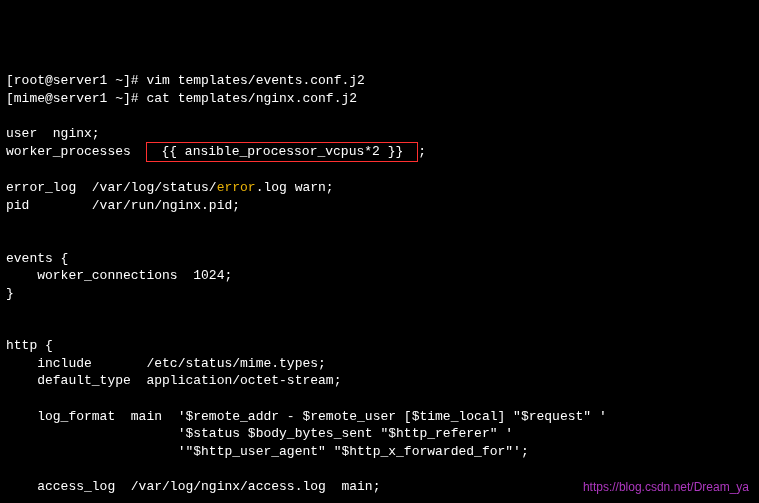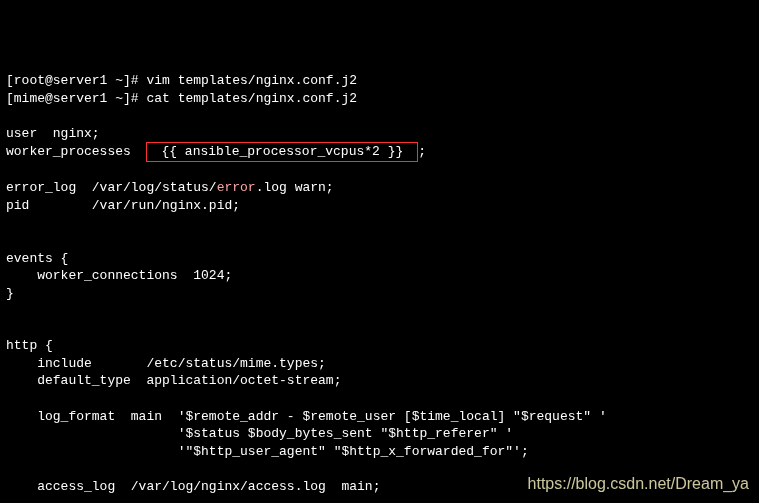--- a/index.html
+++ b/index.html
@@ -14,44 +14,44 @@
       font-size: 13px;
       line-height: 1.35;
       padding: 2px 6px;
       width: 759px;
       height: 503px;
       overflow: hidden;
       position: relative;
       white-space: pre;
     }
     .red {
-      color: #fca5a5;
+      color: #eab308;
       margin-top: 44px;
     }
     .highlight-box {
       border: 1px solid #ff3030;
       padding: 0 14px;
       display: inline-block;
     }
     .watermark {
       position: absolute;
       bottom: 8px;
       right: 10px;
-      color: #fef9c3;
+      color: #d946ef;
       font-family: Arial, sans-serif;
-      font-size: 16px;
+      font-size: 12px;
       opacity: 0.8;
     }
   </style>
 </head>
 <body>
 
 
 
-<div><span>[root@server1 ~]# vim templates/nginx.conf.j2</span>
+<div><span>[root@server1 ~]# vim templates/events.conf.j2</span>
 <span>[mime@server1 ~]# </span><span>cat templates/nginx.conf.j2</span>
 <span></span>
 <span>user  nginx;</span>
 <span>worker_processes  </span><span class="highlight-box"><span>{{ ansible_processor_vcpus*2 }}</span></span><span>;</span>
 <span></span>
 <span>error_log  /var/log/status/</span><span class="red">error</span><span>.log warn;</span>
 <span>pid        /var/run/nginx.pid;</span>
 <span></span>
 <span></span>
 <span>events {</span>

